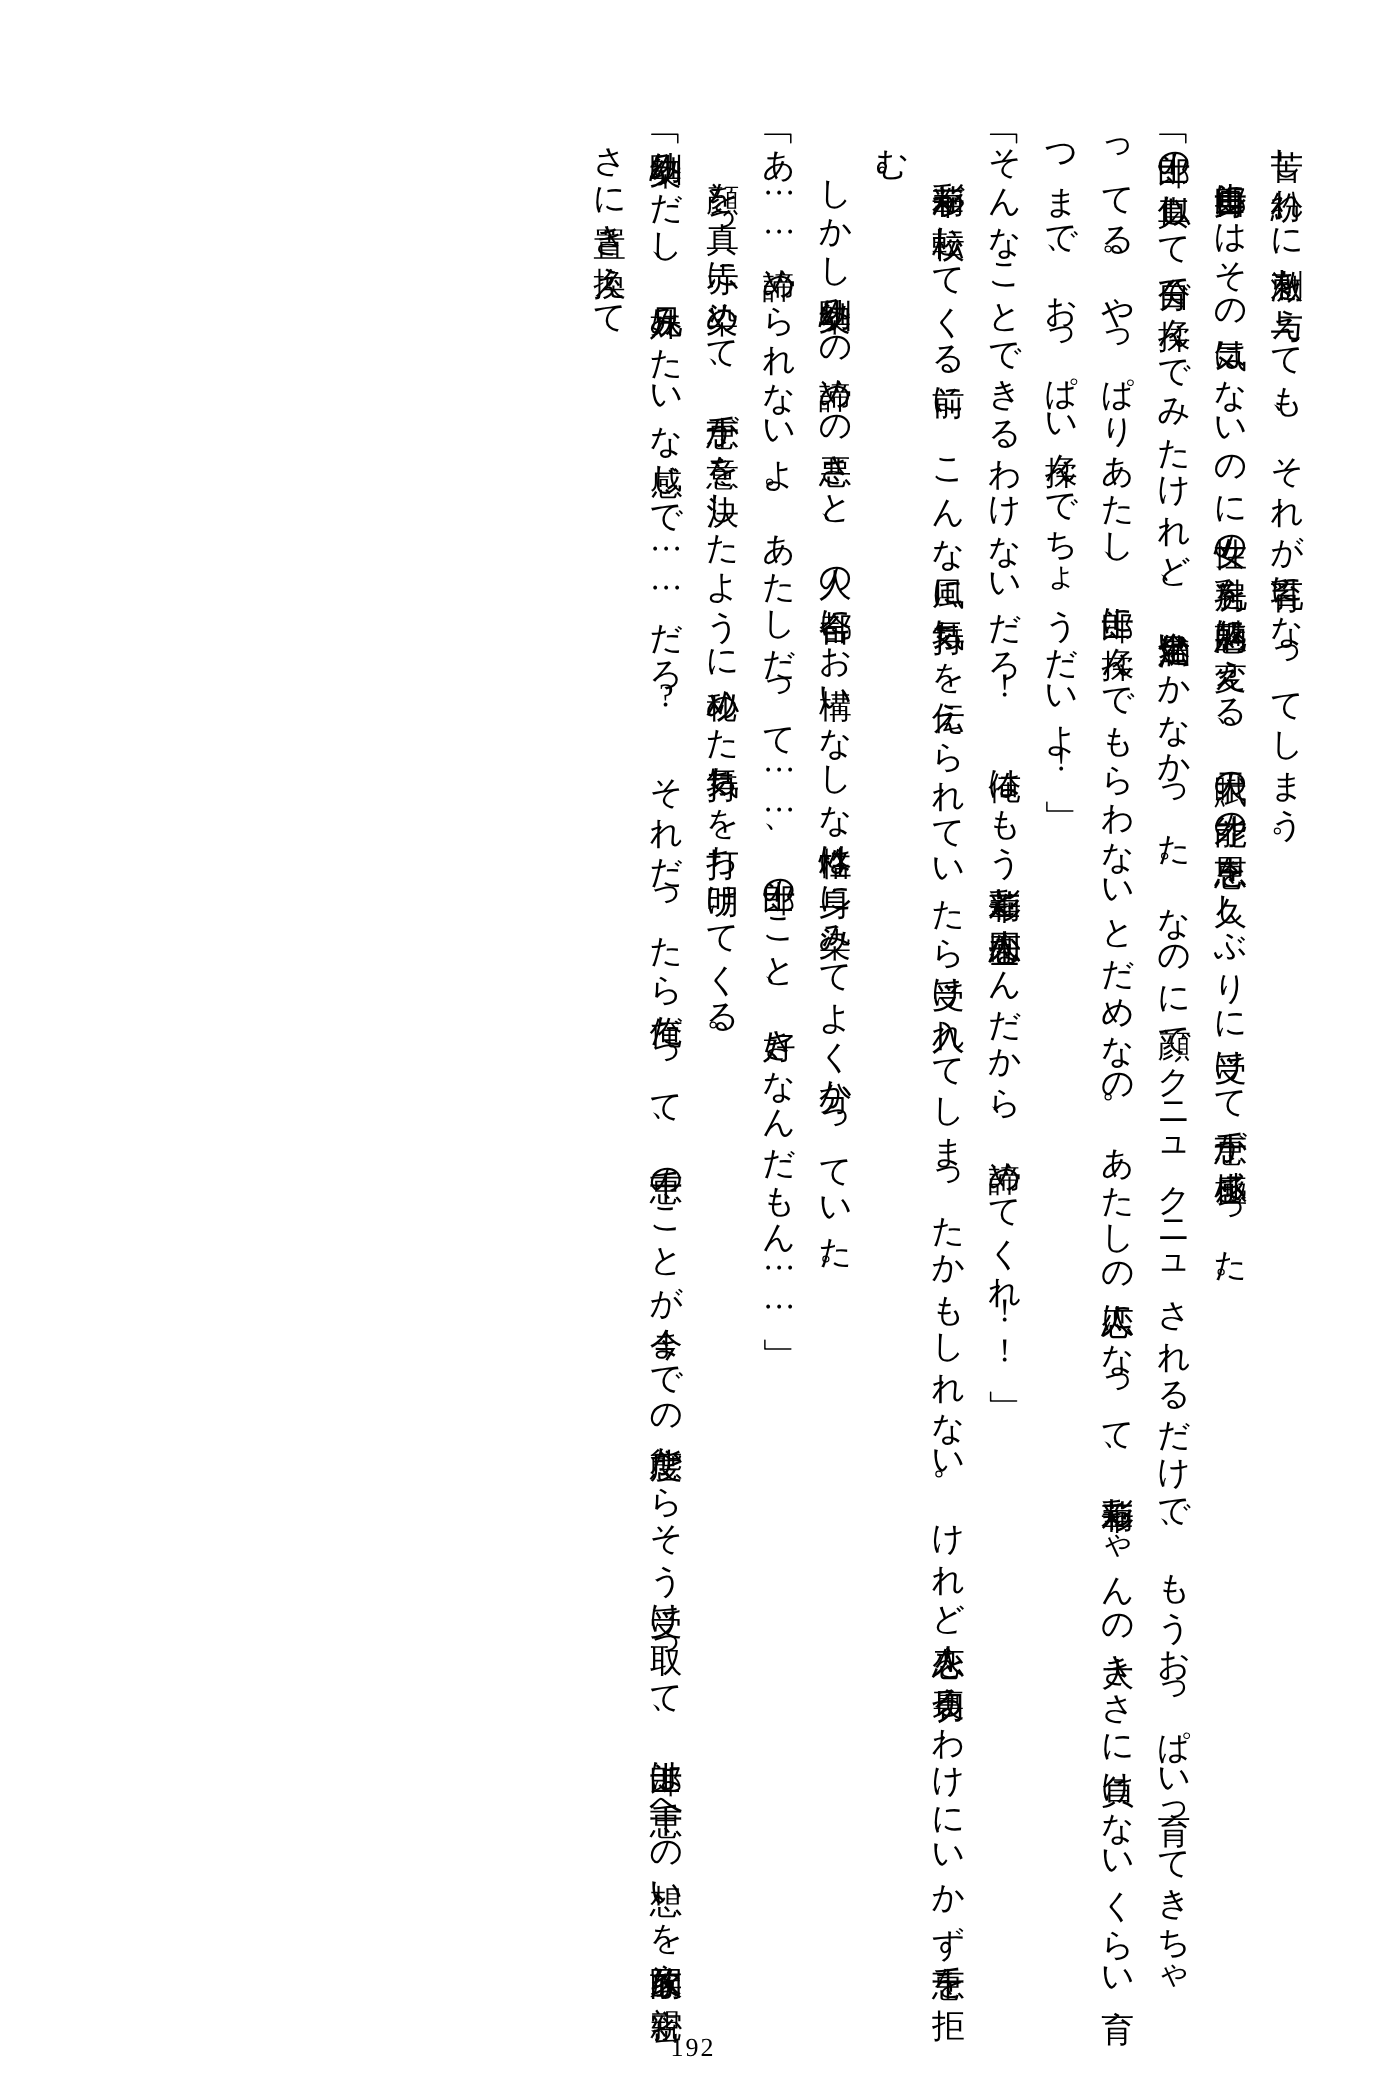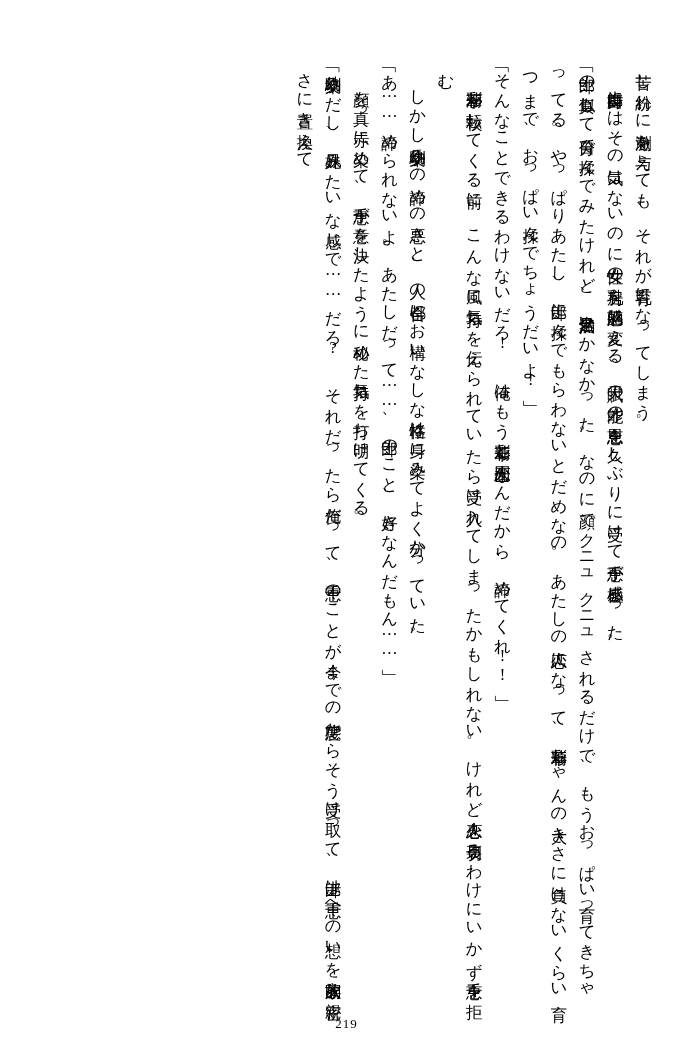--- a/index.html
+++ b/index.html
@@ -72,15 +72,15 @@
     <p>士郎自身にはその気はないのに女性の乳房を魅惑的に変える、天賦の才能の恩恵を久しぶりに受けて千恵が感極まった。</p>
     <p class="noindent">「士郎の真似して自分で揉んでみたけれど、全然満足いかなかった。なのに顔でクニュクニュされるだけで、もうおっぱい育ってきちゃってる。やっぱりあたし、士郎に揉んでもらわないとだめなの。あたしの恋人になって、彩莉華ちゃんの大きさに負けないくらい育つまで、おっぱい揉んでちょうだいよ!」</p>
     <p class="noindent">「そんなことできるわけないだろ! 俺はもう彩莉華と恋人同士なんだから、諦めてくれ!!」</p>
     <p>彩莉華が転校してくる前に、こんな風に気持ちを伝えられていたら受け入れてしまったかもしれない。けれど恋人を裏切るわけにいかず千恵を拒む。</p>
     <p>しかし幼馴染みの諦めの悪さと、人の都合にお構いなしな性格は身に染みてよく分かっていた。</p>
     <p class="noindent">「あ……諦められないよ。あたしだって……、士郎のこと、好きなんだもん……」</p>
     <p>顔を真っ赤に染めて、千恵が意を決したように秘めた気持ちを打ち明けてくる。</p>
     <p class="noindent">「幼馴染みだし、兄妹みたいな感じで……だろ? それだったら俺だって、千恵のことが今までの態度からそう受け取って、士郎は千恵への想いを家族的な親密さに置き換えて</p>
   </div>
 
-  <div id="page-number">219</div>
+  <div id="page-number">192</div>
 
 </div>
 
 </body></html>

